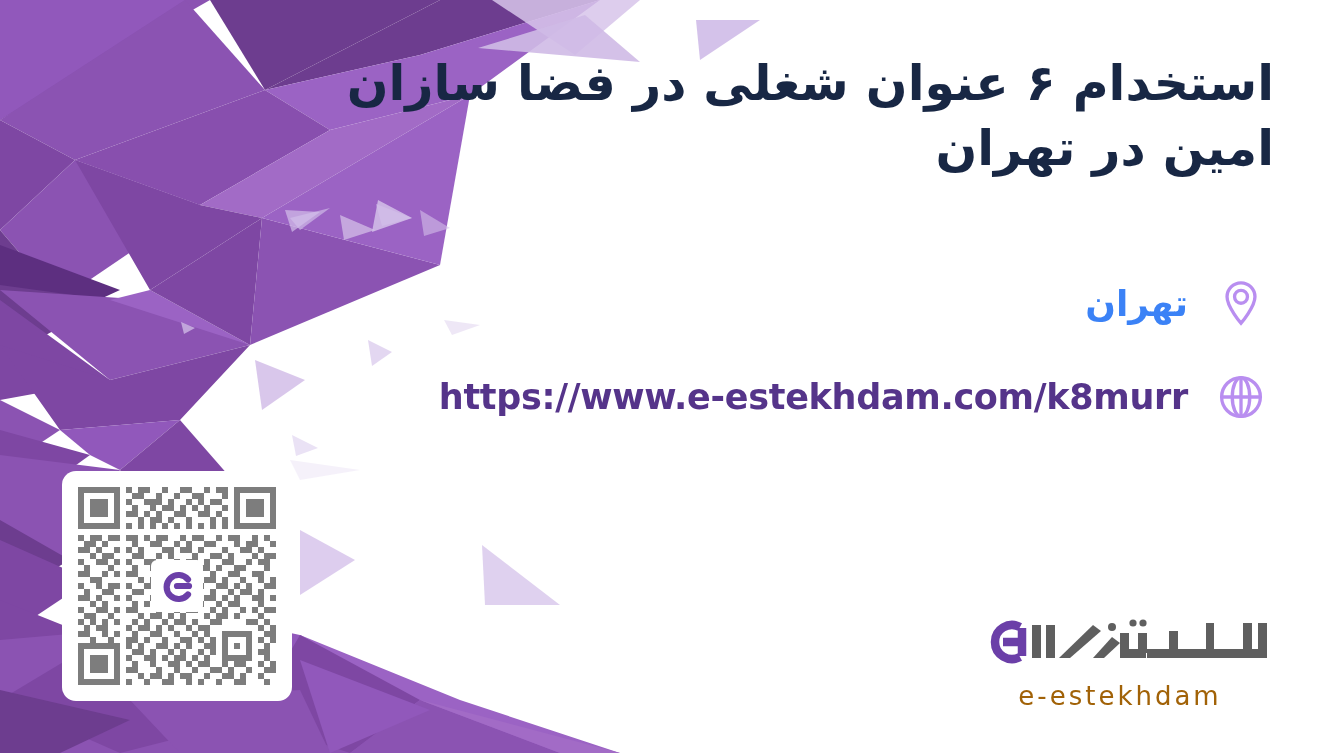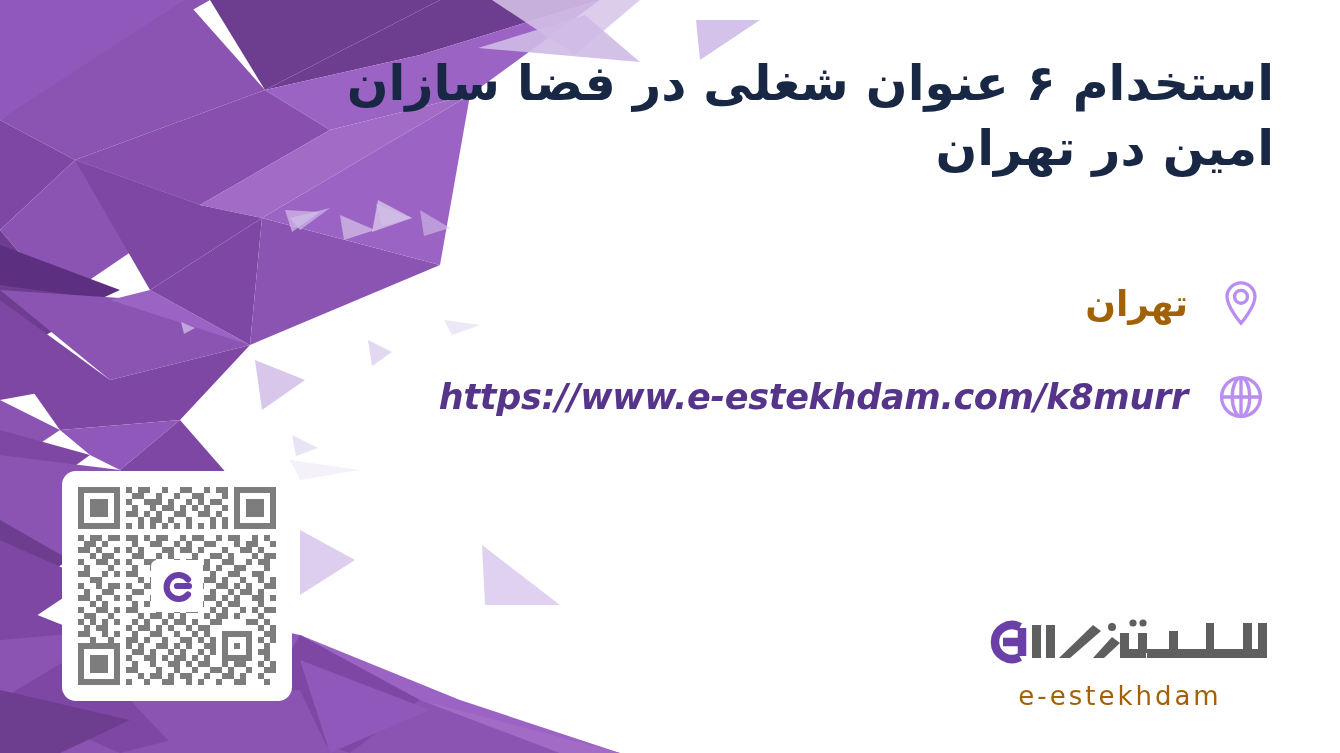--- a/index.html
+++ b/index.html
@@ -61,30 +61,29 @@
     flex: 0 0 auto;
     width: 54px;
     height: 54px;
     display: flex;
     align-items: center;
     justify-content: center;
   }
   .info-text {
     font-size: 36px;
     font-weight: bold;
-    color: #a16207;
+    color: #3b82f6;
     white-space: nowrap;
   }
   .info-text.url {
     font-size: 35px;
     font-weight: bold;
     direction: ltr;
     color: #55348a;
     letter-spacing: -0.3px;
-    font-style: italic;
   }
 
   
   .qr-box {
     position: absolute;
     left: 62px;
     top: 471px;
     width: 230px;
     height: 230px;
     background: #ffffff;

